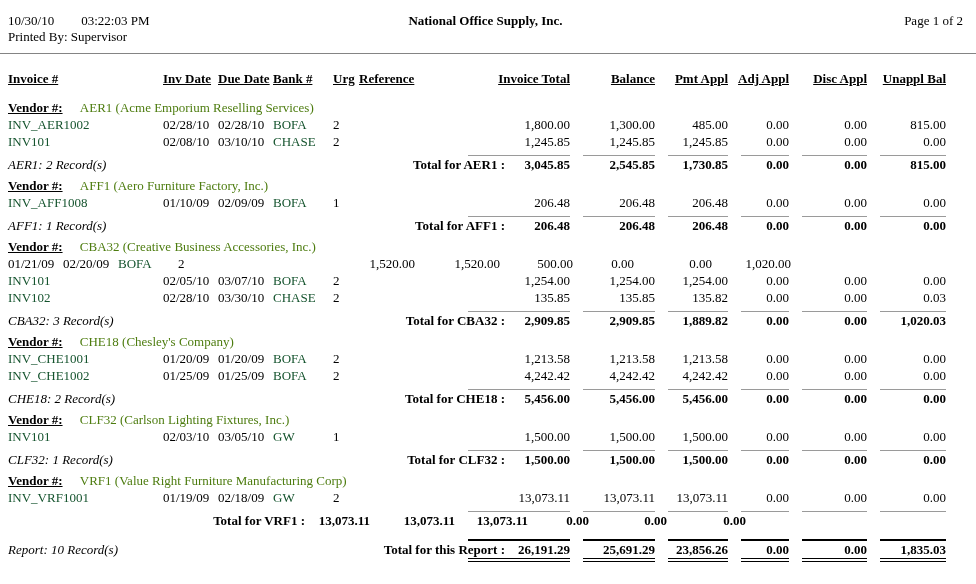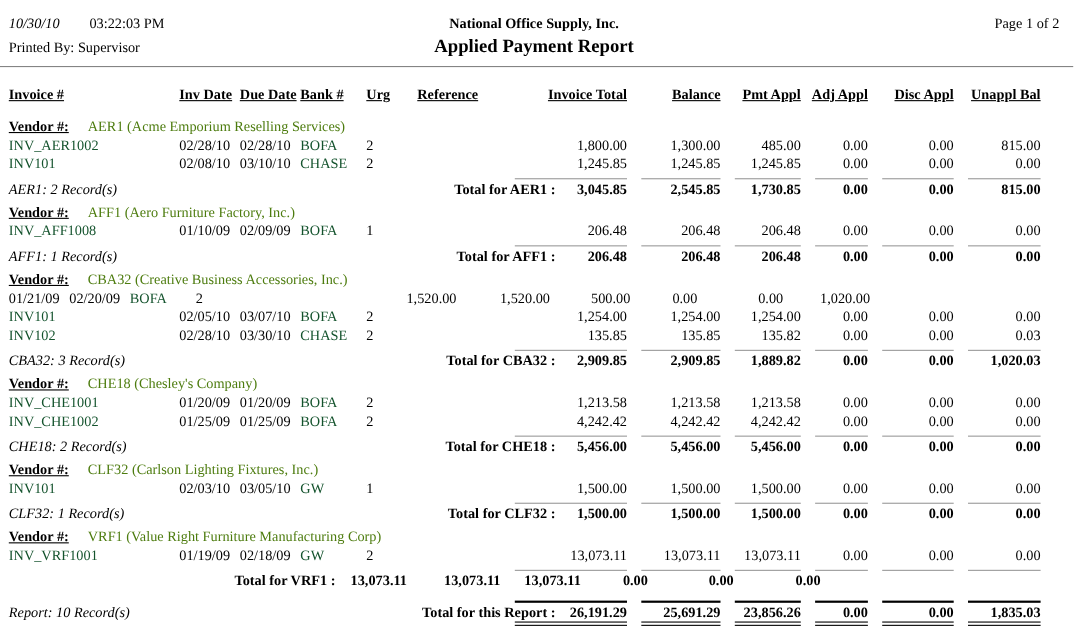--- a/index.html
+++ b/index.html
@@ -9,24 +9,24 @@
     font-size:13px;color:#000;position:relative;
   }
   
   .hdr-row{display:grid;grid-template-columns:1fr auto 1fr;align-items:baseline;padding:0 13px 0 8px;}
   .r1{padding-top:13px;}
   .hl{justify-self:start;}
   .hc{justify-self:center;}
   .hrt{justify-self:end;}
   .company{font-weight:bold;}
   .title{font-weight:bold;font-size:17px;padding-top:3px;}
-  .hdr-date{display:inline-block;width:70px;font-style:italic;}
+  .hdr-date{display:inline-block;width:70px;}
   .hdr-rule{border-bottom:1px solid #848484;margin-top:8px;}
   
-  .ci{width:155px;} .cd{width:55px;} .cb{width:60px;} .cu{width:26px;} .cr{width:96px;text-align:center;}
+  .ci{width:155px;} .cd{width:55px;} .cb{width:60px;} .cu{width:26px;} .cr{width:96px;}
   .n1{width:115px;} .n2{width:85px;} .n3{width:73px;} .n4{width:61px;} .n5{width:78px;} .n6{width:79px;}
   .num{text-align:right;}
   .sp{width:447px;}
   .rec{width:200px;font-style:italic;}
   .tlabel{width:297px;text-align:right;font-weight:bold;}
   .nt1{width:65px;}
   
   .cols{display:flex;padding:0 13px 0 8px;margin-top:16px;font-weight:bold;height:17px;line-height:17px;}
   .cols span{text-decoration:underline;}
   
@@ -57,21 +57,20 @@
   <div class="hdr-row r1">
     <div class="hl">
       <span class="hdr-date">10/30/10</span>
       <span>03:22:03 PM</span>
     </div>
     <div class="hc company">National Office Supply, Inc.</div>
     <div class="hrt">Page 1 of 2</div>
   </div>
   <div class="hdr-row r2">
     <div class="hl">Printed By: Supervisor</div>
-    <div class="hc title">Applied Payment Report</div>
     <div class="hrt"></div>
   </div>
   <div class="hdr-rule"></div>
 
   <div class="cols">
     <span class="ci">Invoice #</span>
     <span class="cd">Inv Date</span>
     <span class="cd">Due Date</span>
     <span class="cb">Bank #</span>
     <span class="cu">Urg</span>

